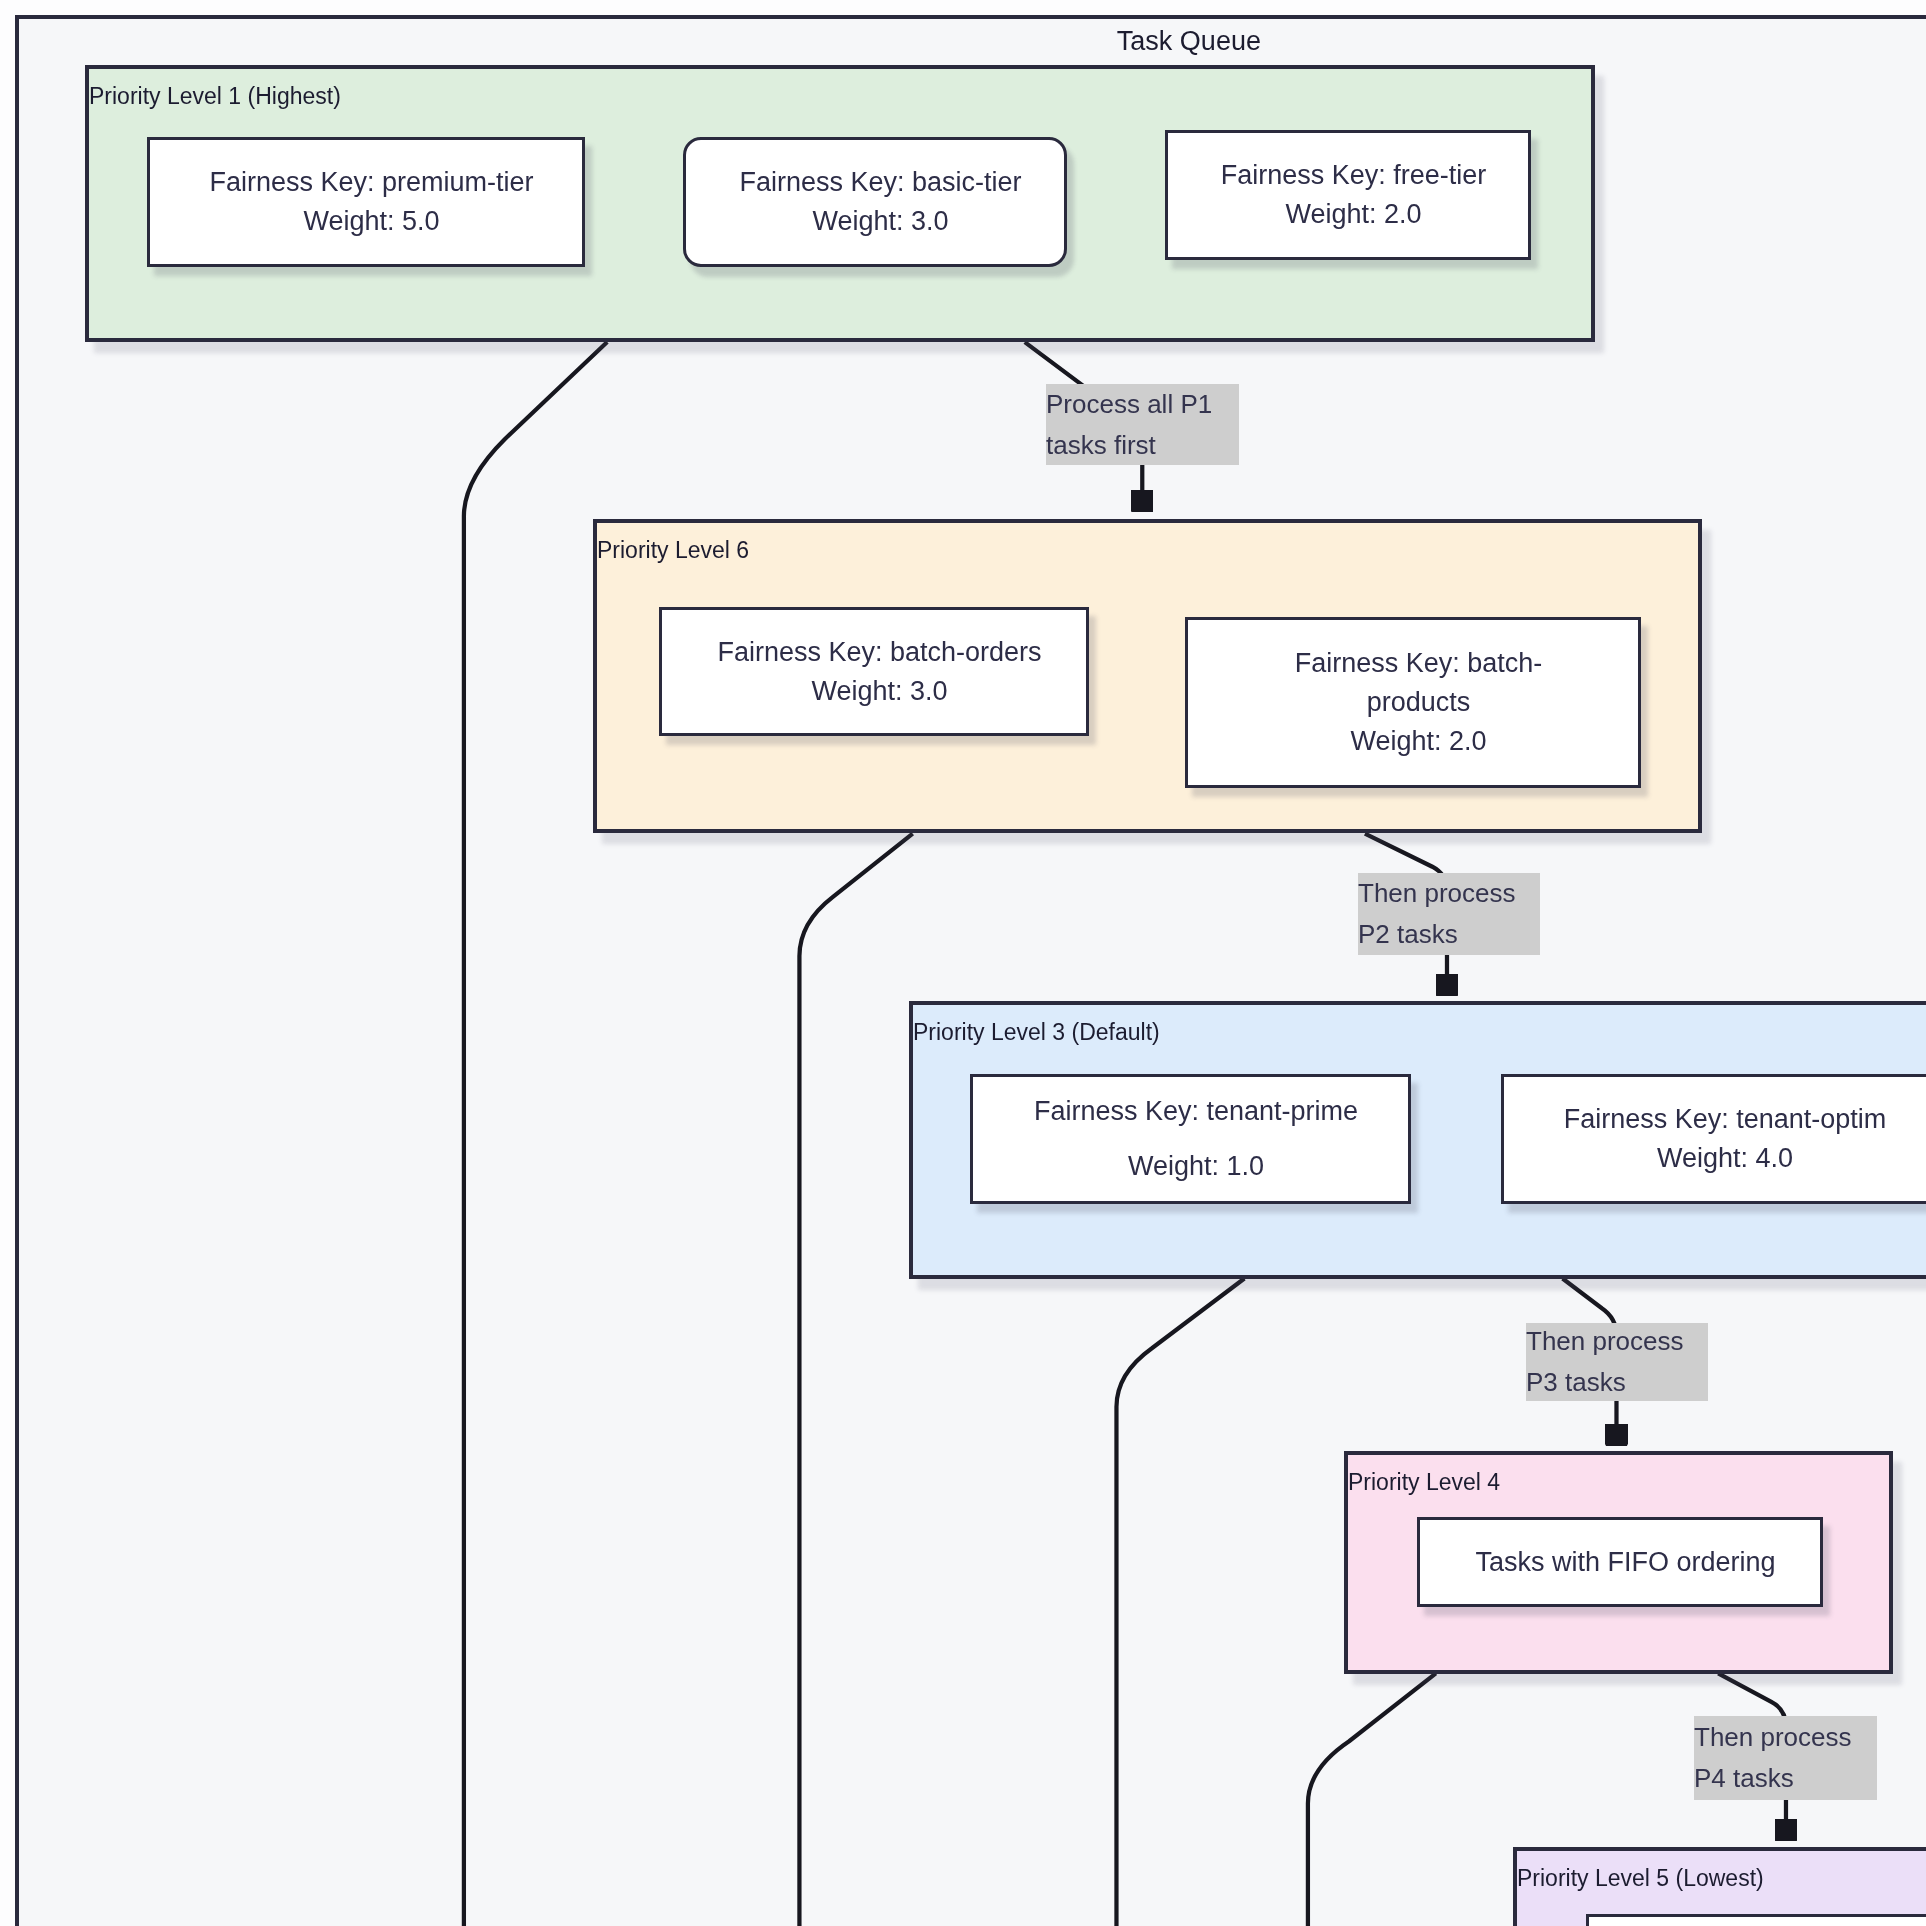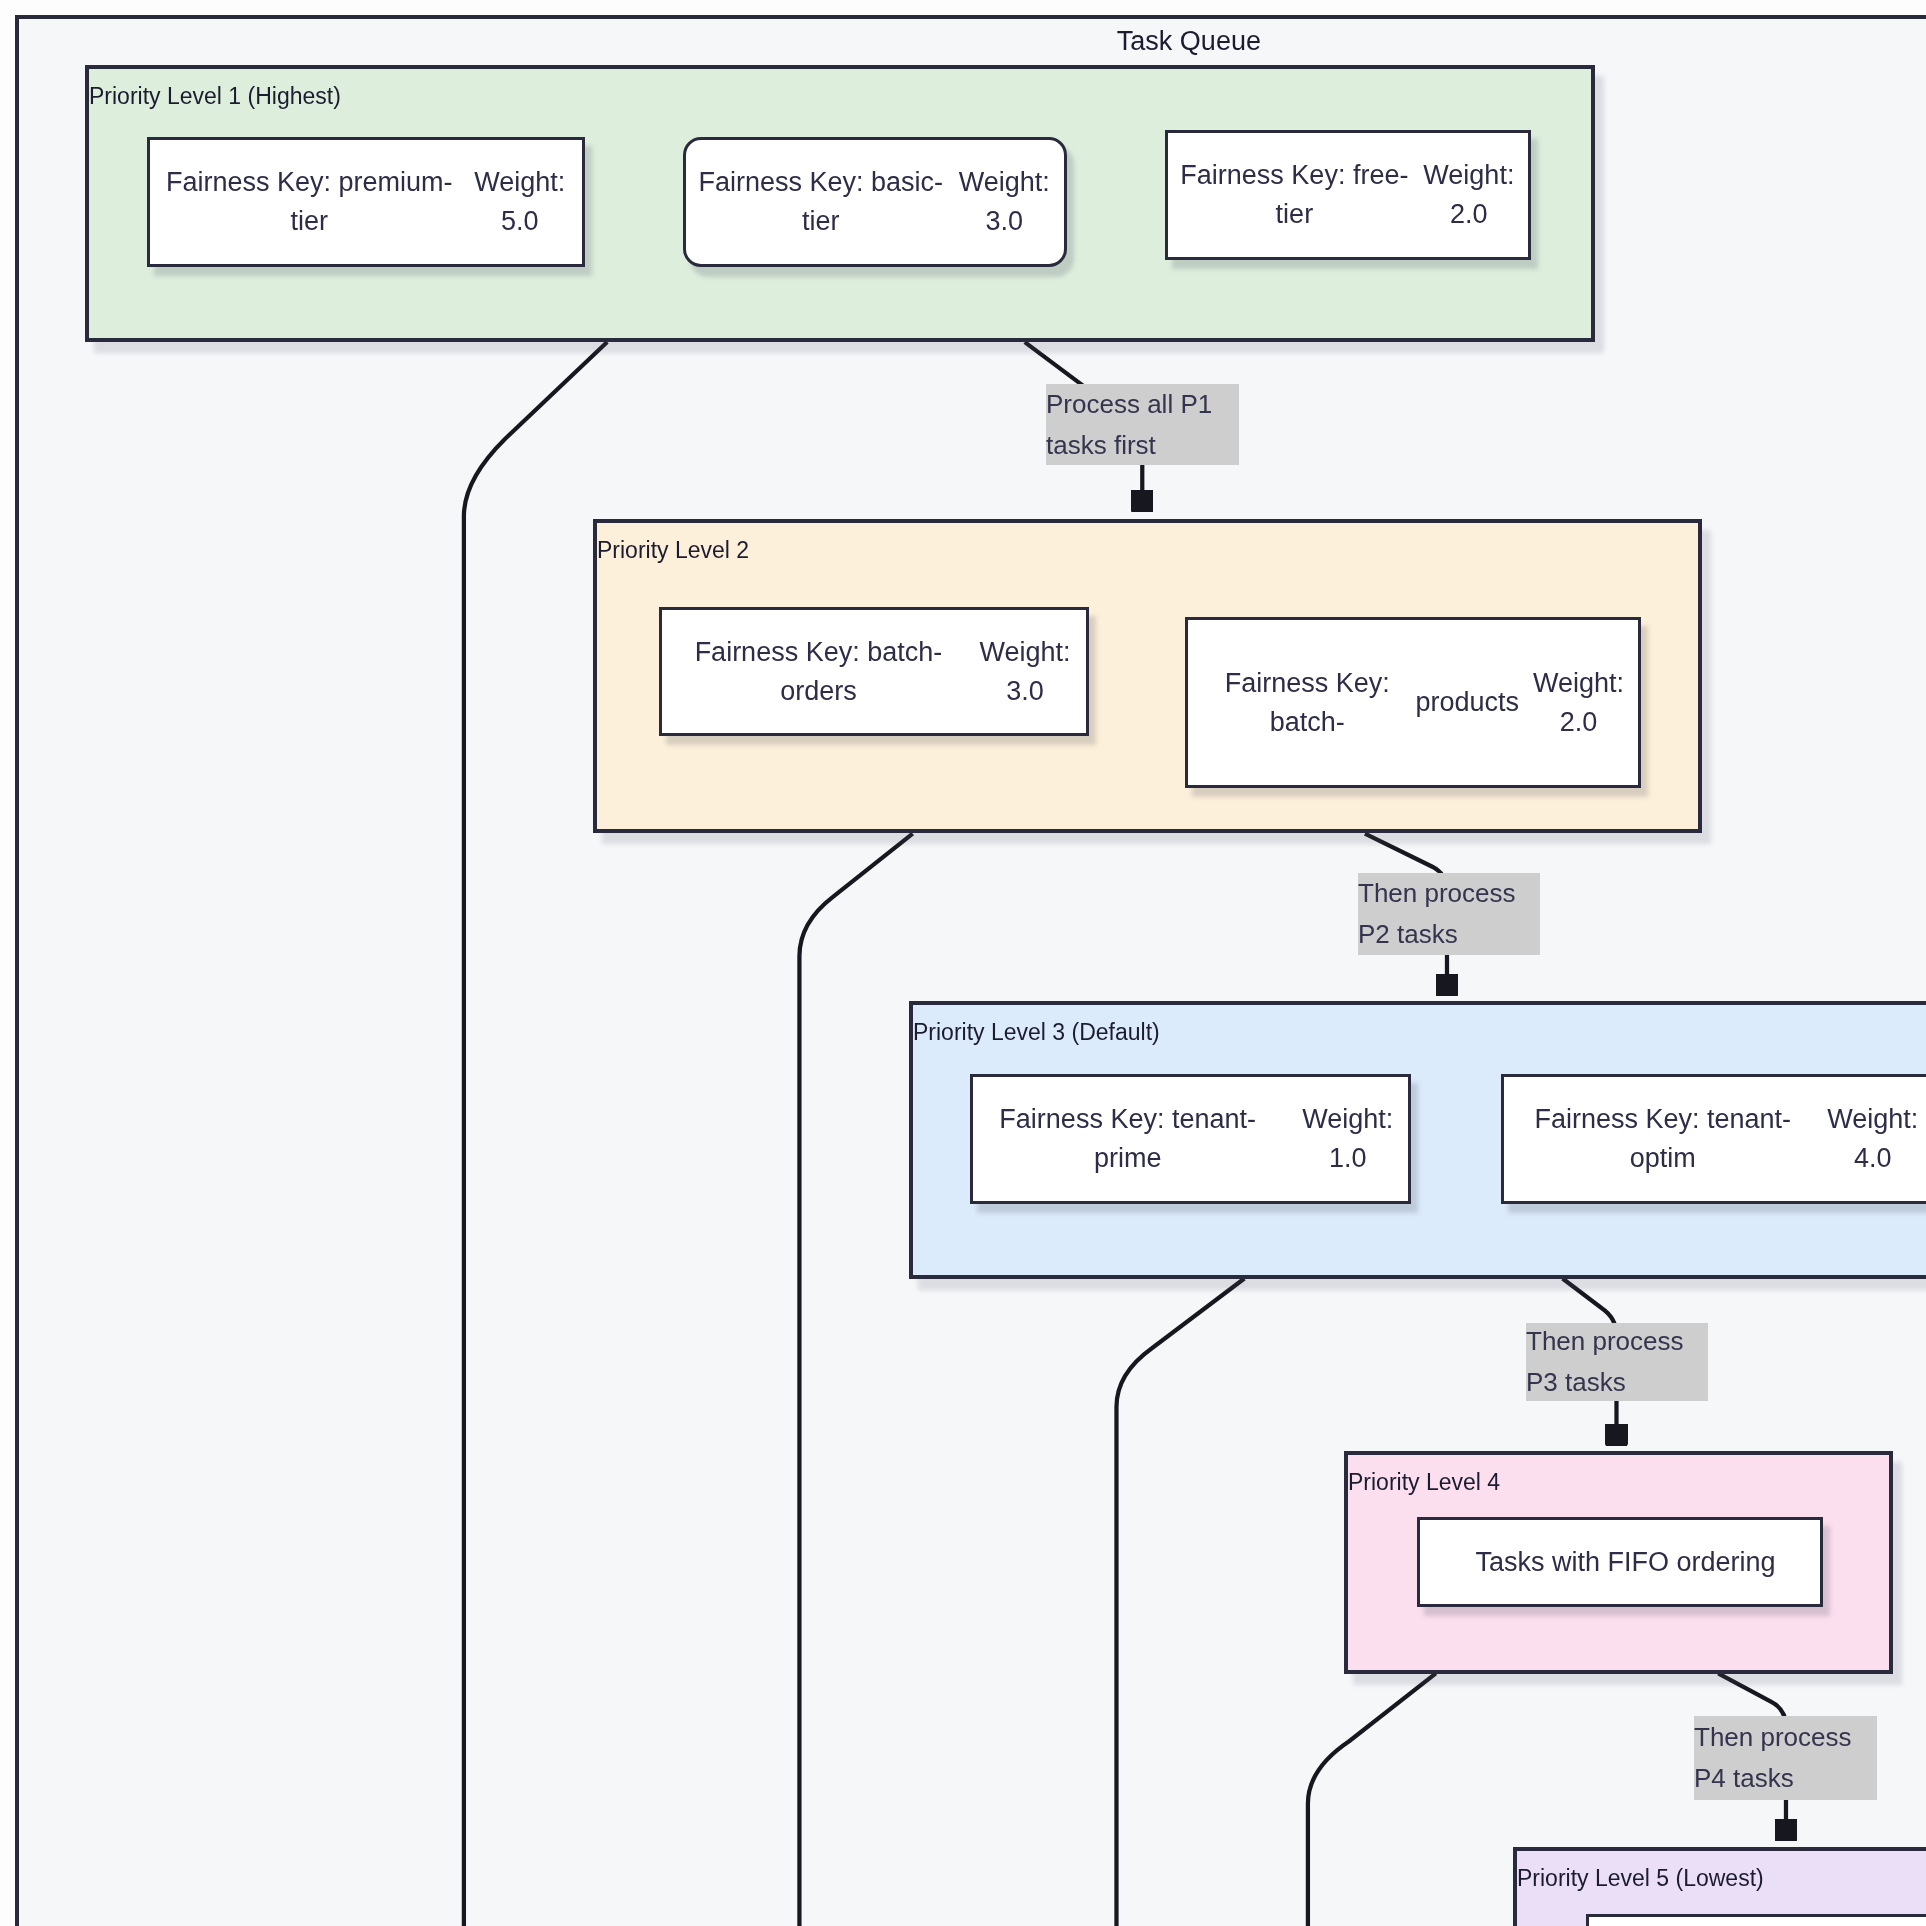--- a/index.html
+++ b/index.html
@@ -55,21 +55,21 @@
   }
   .level-header{
     width:100%;text-align:left;
     margin-top:10px;
     font-size:23px;line-height:35px;color:#1c1c30;
   }
   .node{
     background:#ffffff;
     border:3.9px solid var(--ink);
     box-shadow:7px 9.2px 4.6px rgba(70,70,90,0.20);
-    display:flex;flex-direction:row;
+    display:flex;flex-direction:column;
     align-items:center;justify-content:center;
     text-align:center;
     font-size:27px;line-height:39px;
     z-index:3;
     padding-left:11px;
   }
   .edge-label{
     background:var(--label-bg);
     display:flex;flex-direction:column;
     align-items:flex-start;justify-content:center;
@@ -138,21 +138,21 @@
   <div id="node-p1c2" class="abs node">
     <div>Fairness Key: basic-tier</div>
     <div>Weight: 3.0</div>
   </div>
   <div id="node-p1c3" class="abs node">
     <div>Fairness Key: free-tier</div>
     <div>Weight: 2.0</div>
   </div>
 
   <div id="level-p2" class="abs level">
-    <div class="level-header">Priority Level 2</div>
+    <div class="level-header">Priority Level 6</div>
   </div>
   <div id="node-p2c1" class="abs node">
     <div>Fairness Key: batch-orders</div>
     <div>Weight: 3.0</div>
   </div>
   <div id="node-p2c2" class="abs node">
     <div>Fairness Key: batch-</div>
     <div>products</div>
     <div>Weight: 2.0</div>
   </div>

